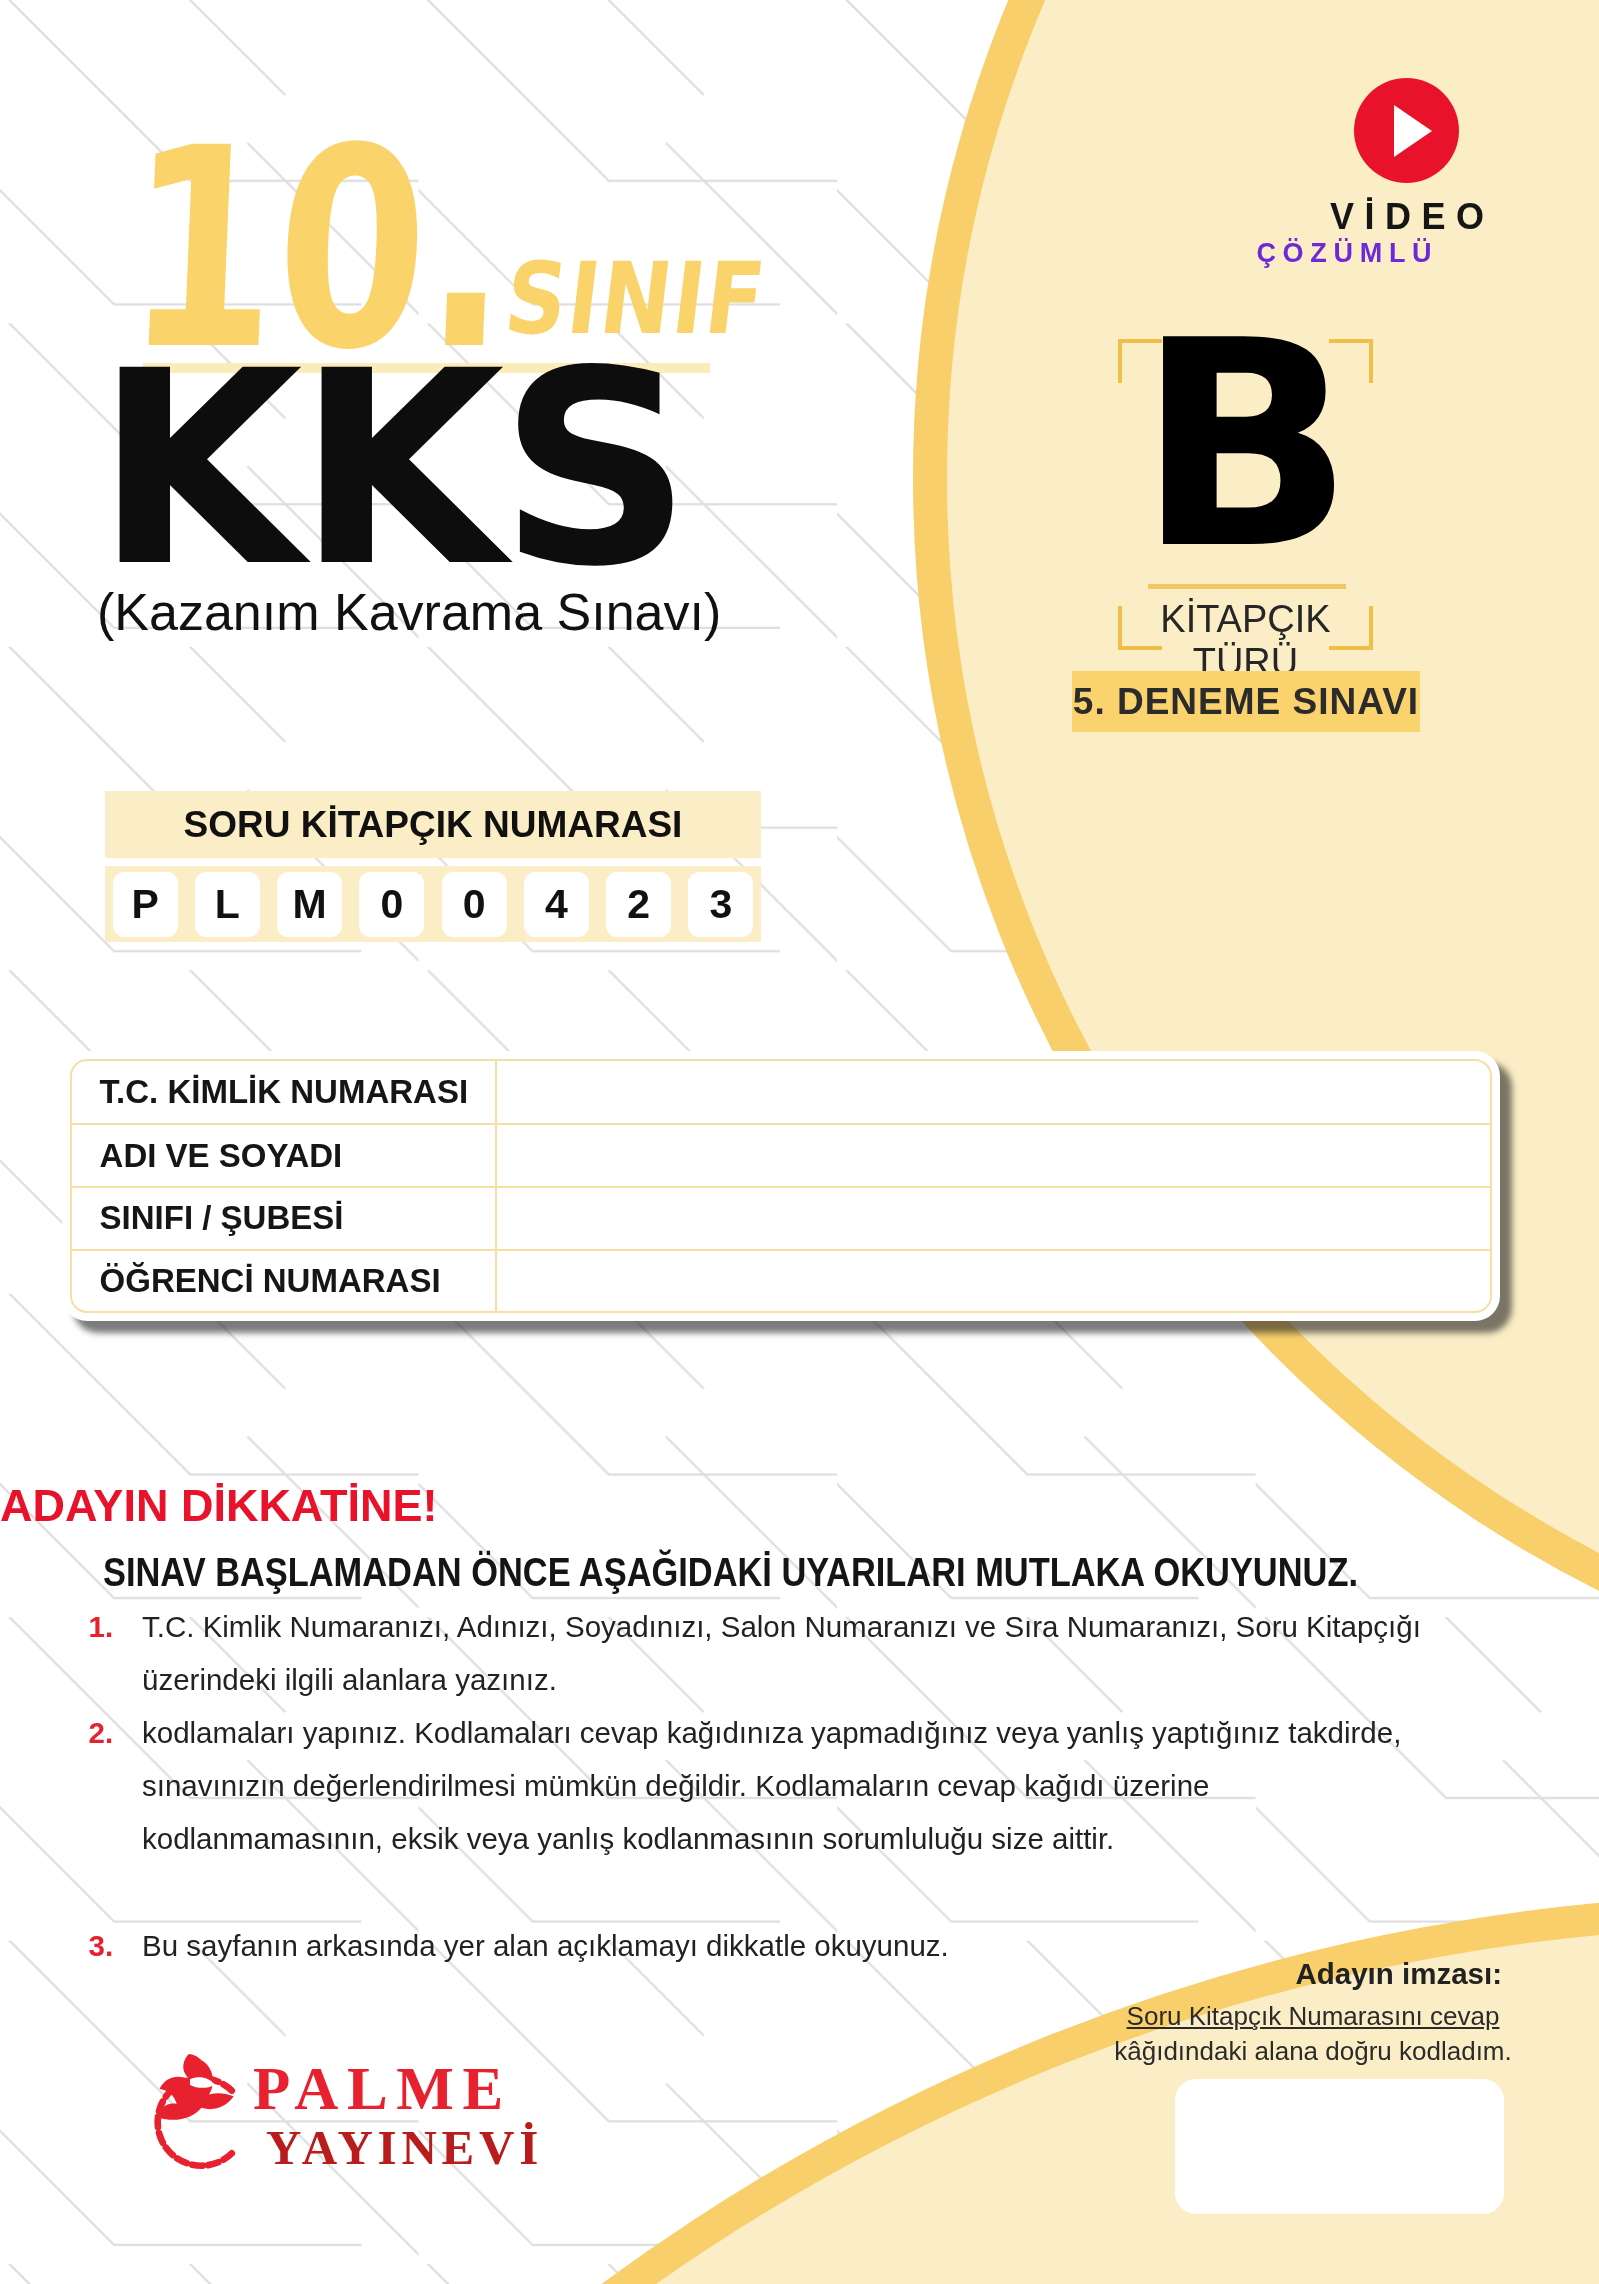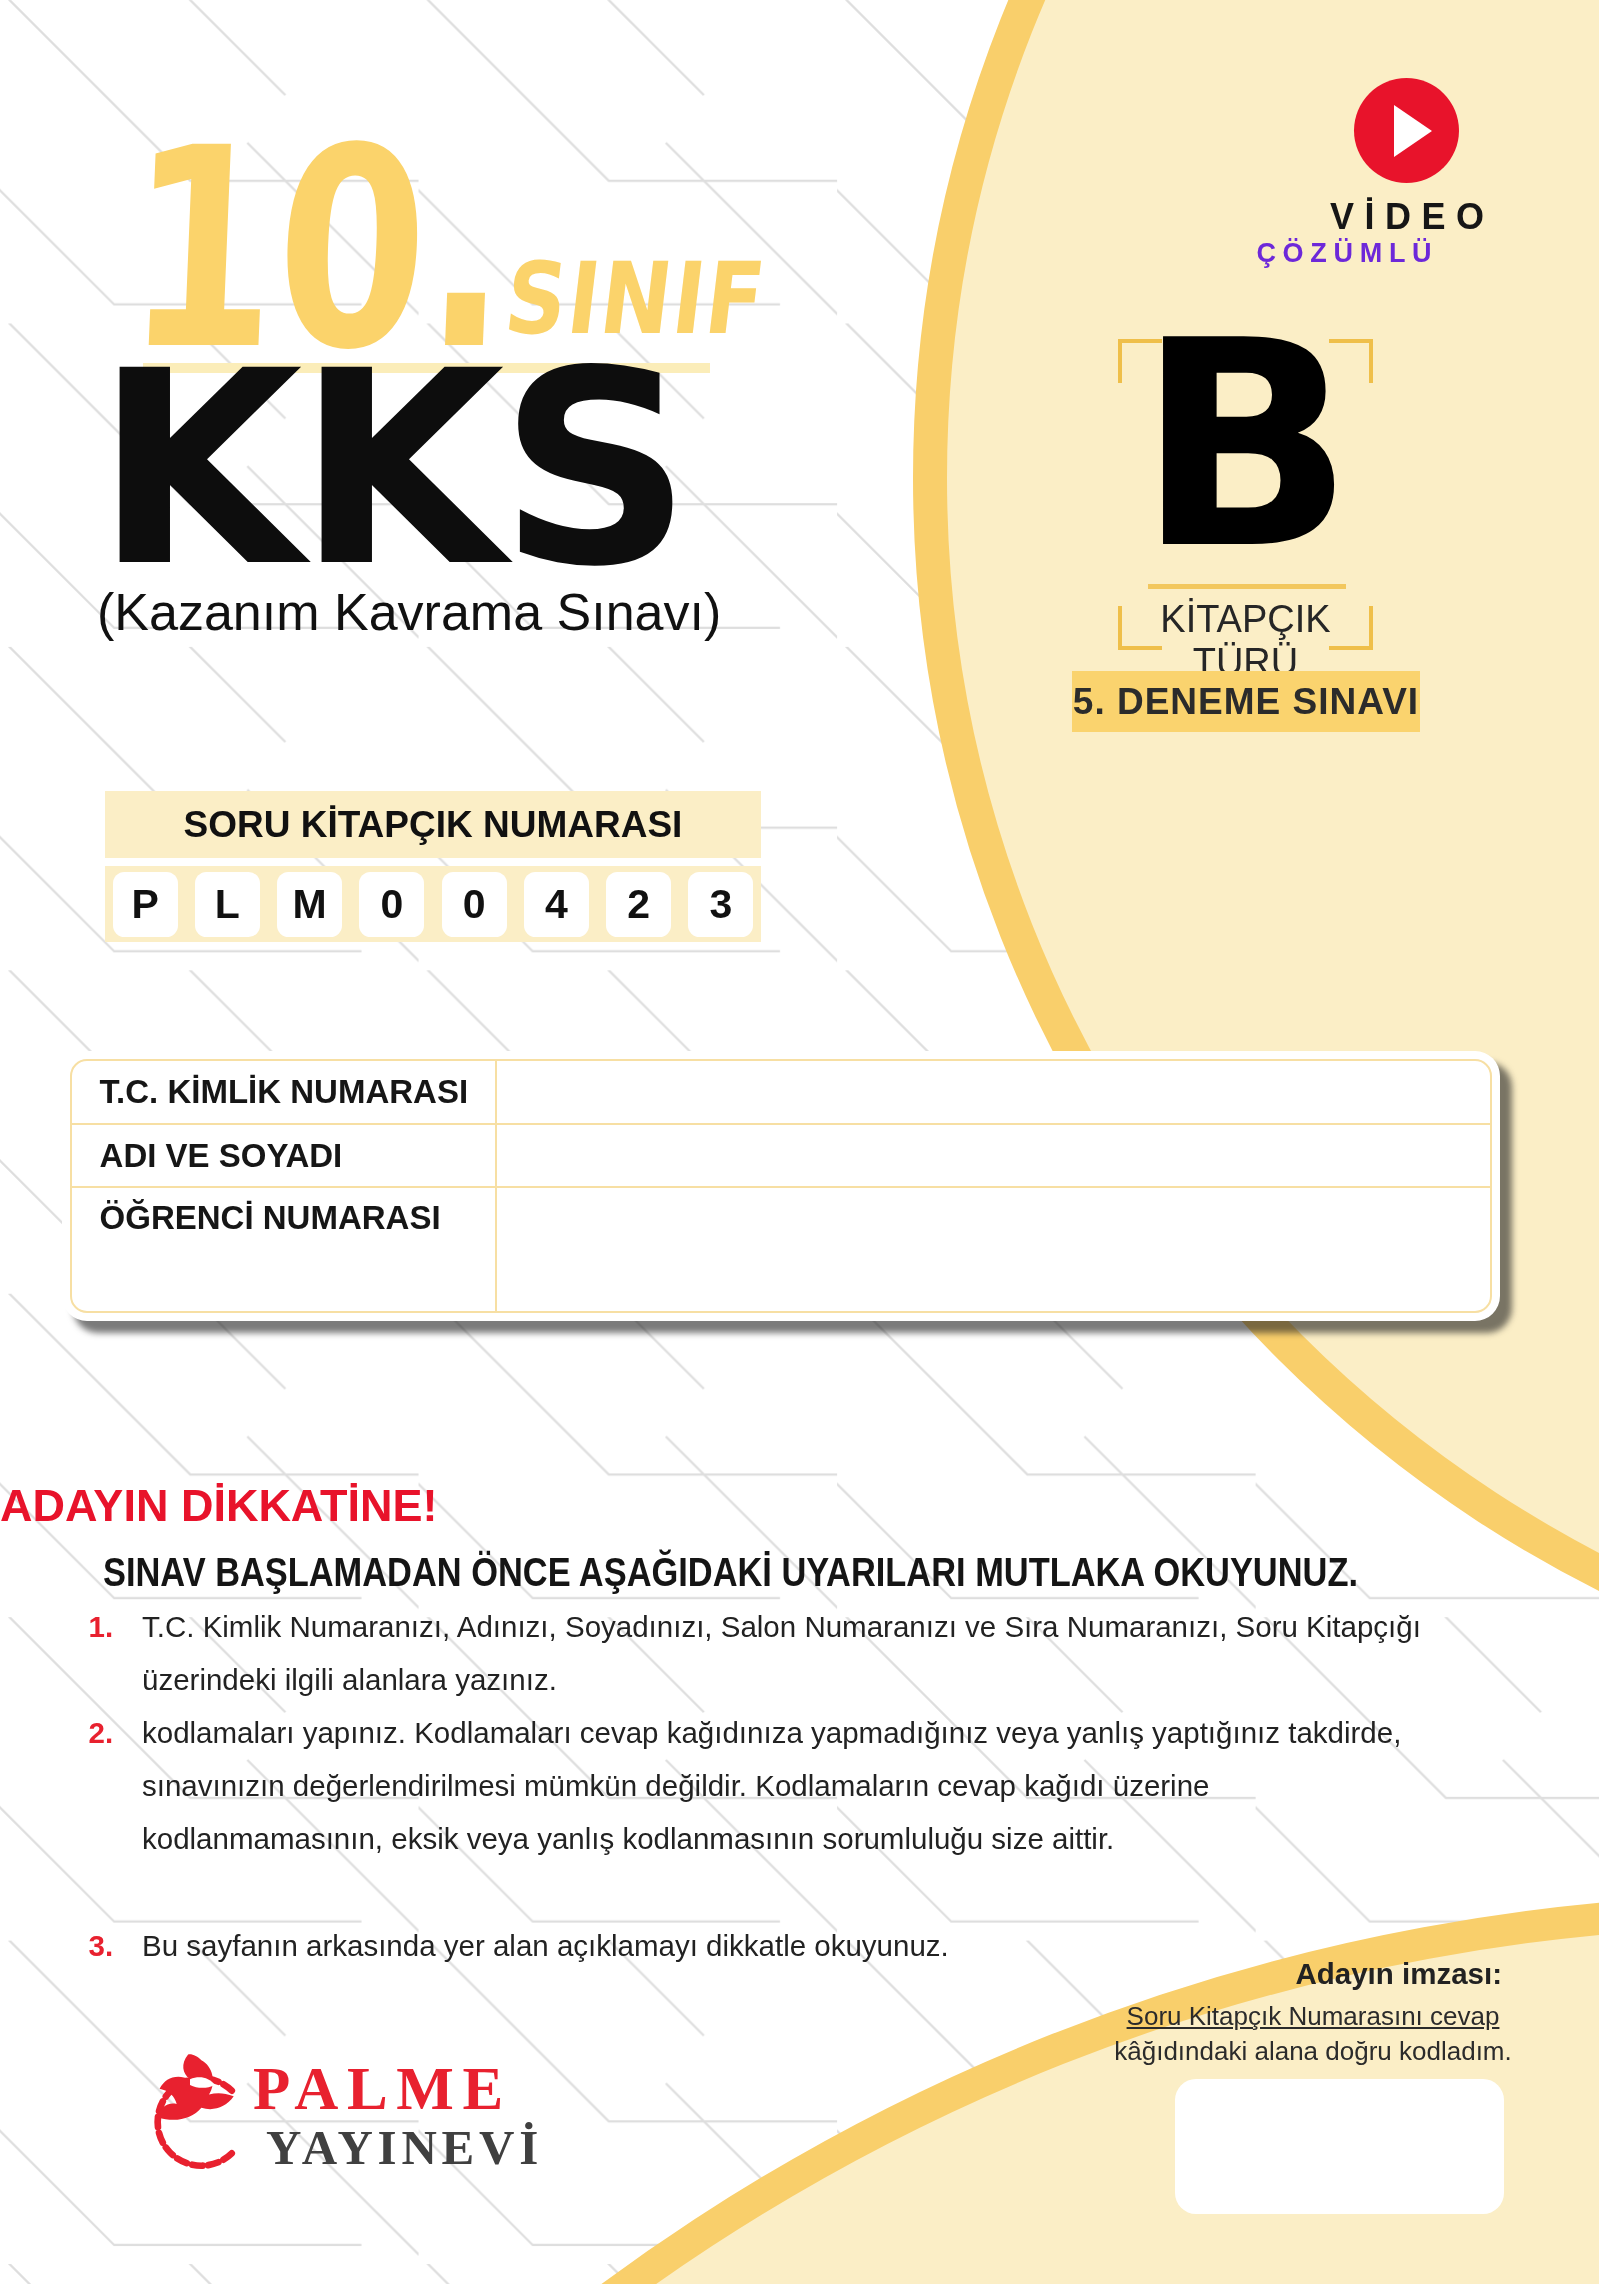--- a/index.html
+++ b/index.html
@@ -79,21 +79,21 @@
   .sig-line{left:1094px;width:438px;text-align:center;font-size:26px;color:#2b2b2b;line-height:35px;}
   .sig-l1{top:1999px;text-decoration:underline;} .sig-l2{top:2034px;}
   .sig-box{left:1175px;top:2079px;width:329px;height:135px;background:#fff;border-radius:21px;}
 
   
   .pub{left:133px;top:2035px;width:533px;height:171px;}
   .pub-icon{position:absolute;left:0;top:5.7px;}
   .pub-name{position:absolute;left:120px;top:19px;font-family:"Liberation Serif",serif;font-weight:bold;
             font-size:61px;color:#E8212F;letter-spacing:8.6px;}
   .pub-sub{position:absolute;left:133px;top:84px;font-family:"Liberation Serif",serif;font-weight:bold;
-           font-size:49px;color:#404040;letter-spacing:4.8px;}
+           font-size:49px;color:#b91c1c;letter-spacing:4.8px;}
 </style>
 </head>
 <body>
 
 <div class="page">
 
   <svg class="bg-pattern" width="1600" height="2285" viewBox="0 0 1682 2402">
     <defs>
       <pattern id="chevrons" width="440" height="340" patternUnits="userSpaceOnUse">
         <g stroke="#DBDBDB" stroke-width="2.4" fill="none" opacity="0.9">
@@ -149,20 +149,23 @@
   <div class="abs z form-card">
     <div class="form-inner">
       <div class="form-vline"></div>
       <div class="form-row">
           <span>T.C. KİMLİK NUMARASI</span>
         </div>
       <div class="form-row">
           <span>ADI VE SOYADI</span>
         </div>
       <div class="form-row">
+          <span>SINIFI / ŞUBESİ</span>
+        </div>
+      <div class="form-row">
           <span>ÖĞRENCİ NUMARASI</span>
         </div>
     </div>
   </div>
 
   <div class="abs z notice-title">ADAYIN DİKKATİNE!</div>
   <div class="abs z notice-sub">SINAV BAŞLAMADAN ÖNCE AŞAĞIDAKİ UYARILARI MUTLAKA OKUYUNUZ.</div>
 
   <div class="abs z item it1">
     <span class="num">1.</span>

